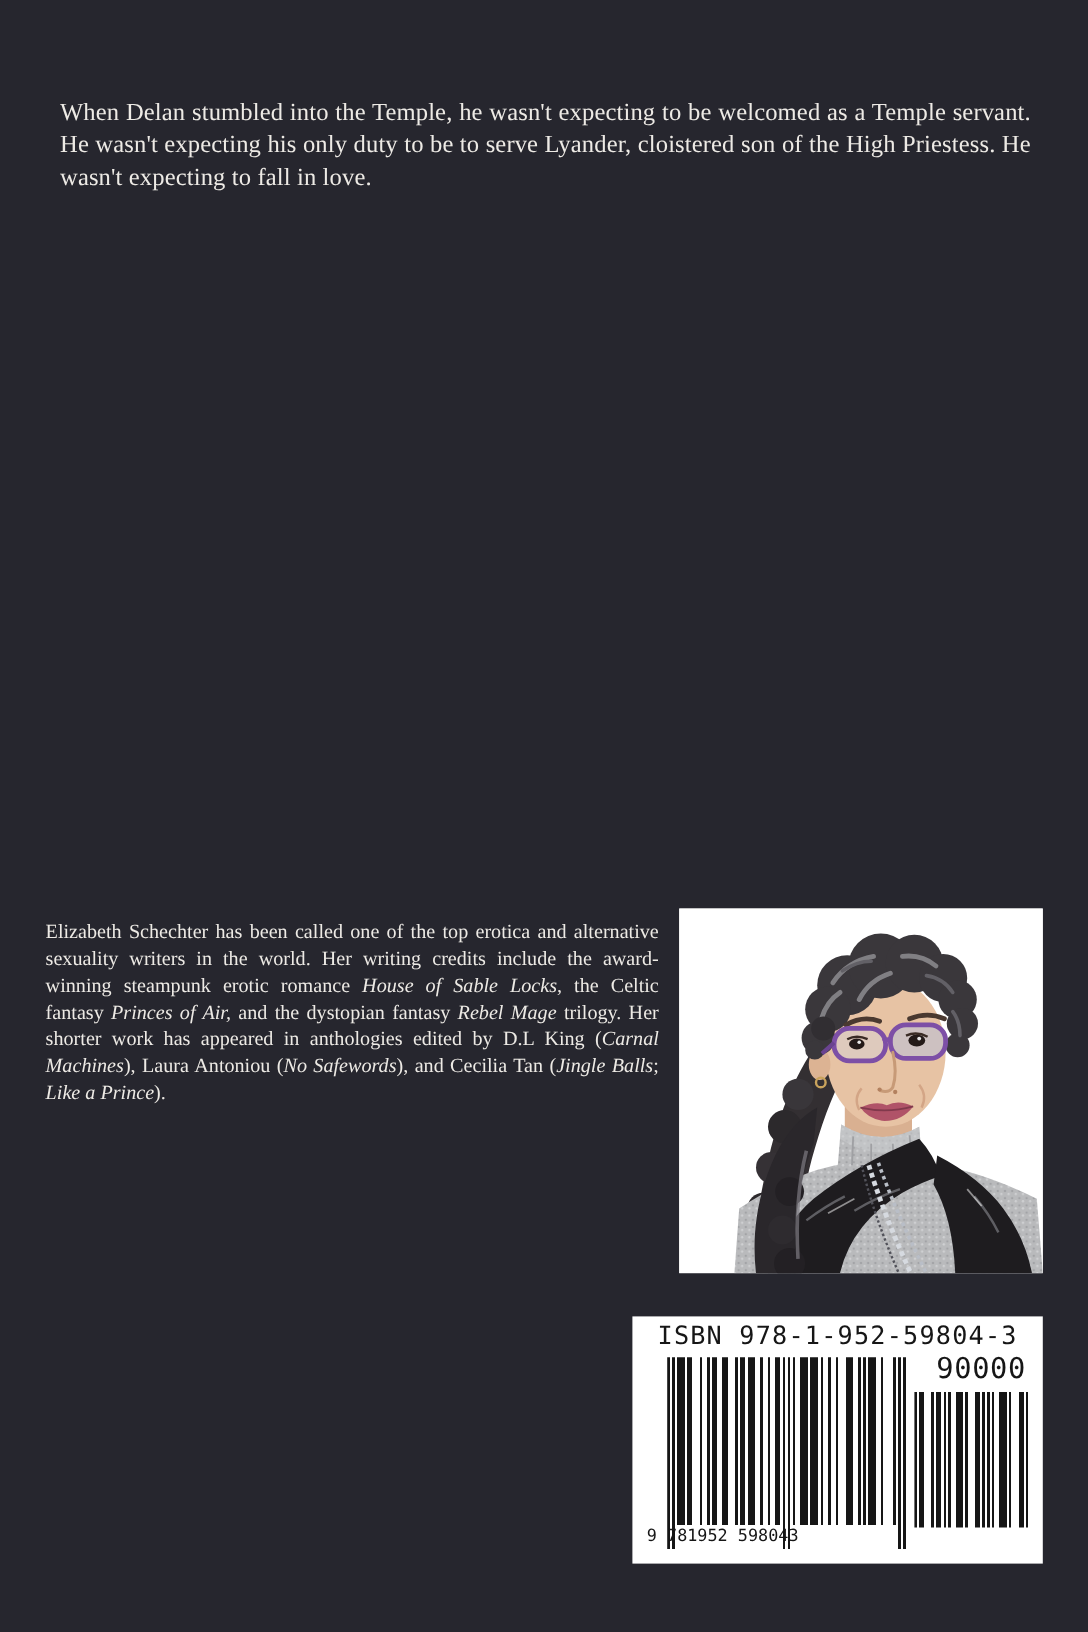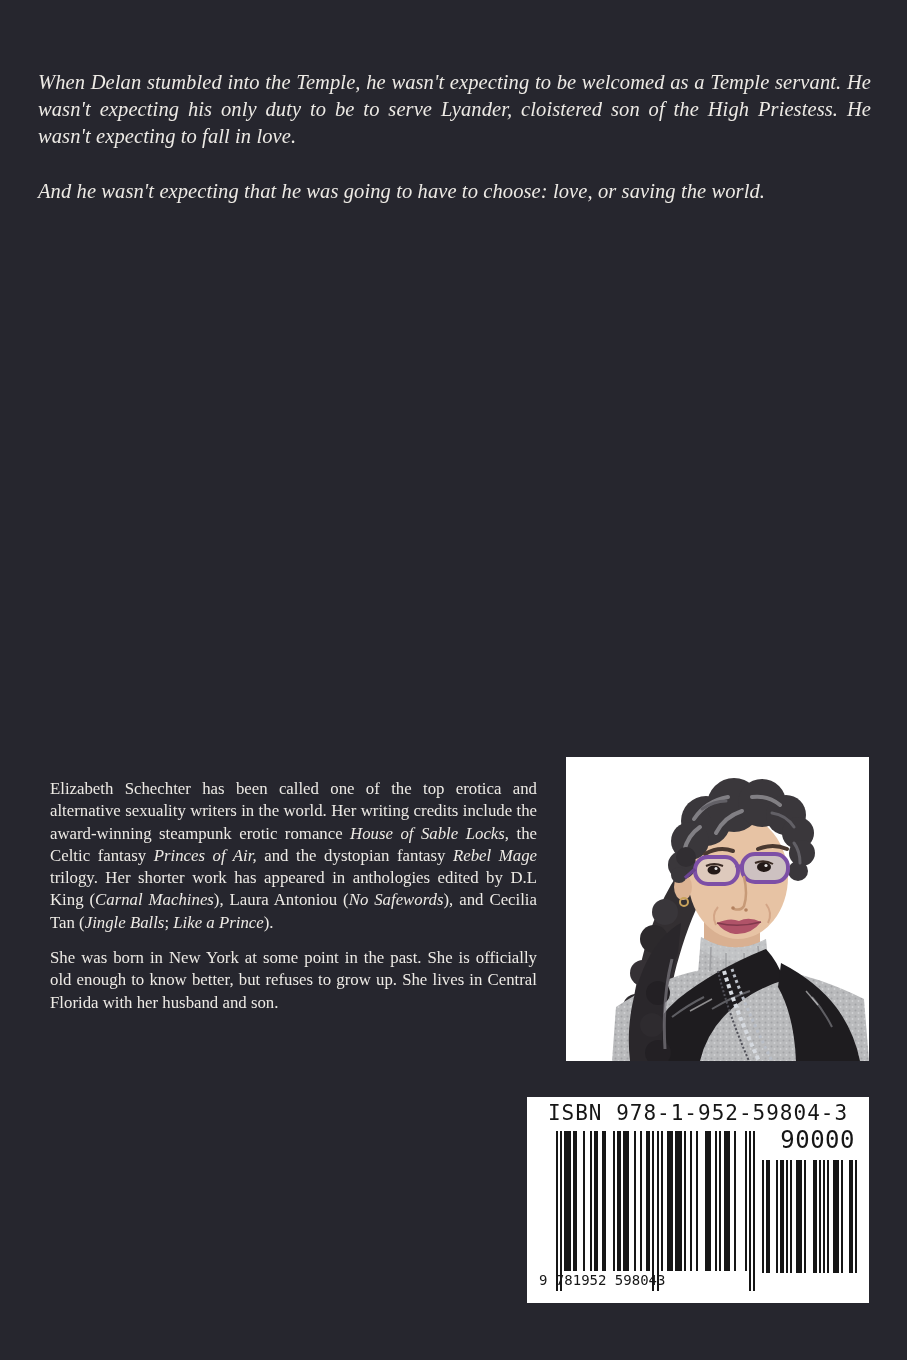--- a/index.html
+++ b/index.html
@@ -10,28 +10,28 @@
     color:#edeae5;
     font-family:"Liberation Serif", serif;
     overflow:hidden;
   }
   .blurb{
     position:absolute;left:38px;top:69px;width:833px;
     font-size:20.5px;line-height:27.2px;
     text-align:justify;text-align-last:left;
     letter-spacing:0.1px;
   }
-  .blurb p{margin:0;font-style:italic;}
+  .blurb p{margin:12px;}
   .blurb p + p{margin-top:27px;}
   .bio{
     position:absolute;left:38px;top:766px;width:511px;
     font-size:16.8px;line-height:22.3px;
     text-align:justify;text-align-last:left;
   }
-  .bio p{margin:12px;}
+  .bio p{margin:0;}
   .bio p + p{margin-top:13px;}
   .bio .it{font-style:italic;}
   .photo{
     position:absolute;left:566px;top:757px;width:303px;height:304px;
     margin:0;background:#ffffff;
   }
   .isbn{
     position:absolute;left:527px;top:1097px;width:342px;height:206px;
     background:#ffffff;color:#161616;
     font-family:"DejaVu Sans Mono", monospace;
@@ -51,26 +51,24 @@
     font-size:14px;line-height:1.15;white-space:nowrap;
   }
 </style>
 </head>
 <body>
 
 <div class="cover" style="background: rgb(38, 38, 46); color: rgb(237, 234, 229);">
 
   <section class="blurb">
     <p>When Delan stumbled into the Temple, he wasn't expecting to be welcomed as a Temple servant. He wasn't expecting his only duty to be to serve Lyander, cloistered son of the High Priestess. He wasn't expecting to fall in love.</p>
-    <p>And he wasn't expecting that he was going to have to choose: love, or saving the world.</p>
   </section>
 
   <section class="bio">
     <p><span>Elizabeth Schechter has been called one of the top erotica and alternative sexuality writers in the world. Her writing credits include the award-winning steampunk erotic romance </span><span class="it">House of Sable Locks</span><span>, the Celtic fantasy </span><span class="it">Princes of Air,</span><span> and the dystopian fantasy </span><span class="it">Rebel Mage</span><span> trilogy. Her shorter work has appeared in anthologies edited by D.L King (</span><span class="it">Carnal Machines</span><span>), Laura Antoniou (</span><span class="it">No Safewords</span><span>), and Cecilia Tan (</span><span class="it">Jingle Balls</span><span>; </span><span class="it">Like a Prince</span><span>).</span></p>
-    <p>She was born in New York at some point in the past. She is officially old enough to know better, but refuses to grow up. She lives in Central Florida with her husband and son.</p>
   </section>
 
   <figure class="photo" aria-label="Smiling woman with curly gray-streaked dark hair, purple glasses, gray turtleneck sweater, black vest and beaded necklace">
     <svg width="303" height="304" viewBox="0 0 303 304">
       <defs>
         <pattern id="knit" width="6" height="6" patternUnits="userSpaceOnUse">
           <rect width="6" height="6" fill="#b9babc"></rect>
           <circle cx="1.5" cy="1.5" r="1" fill="#a2a3a6"></circle>
           <circle cx="4.5" cy="4" r="1" fill="#d0d1d3"></circle>
         </pattern>

